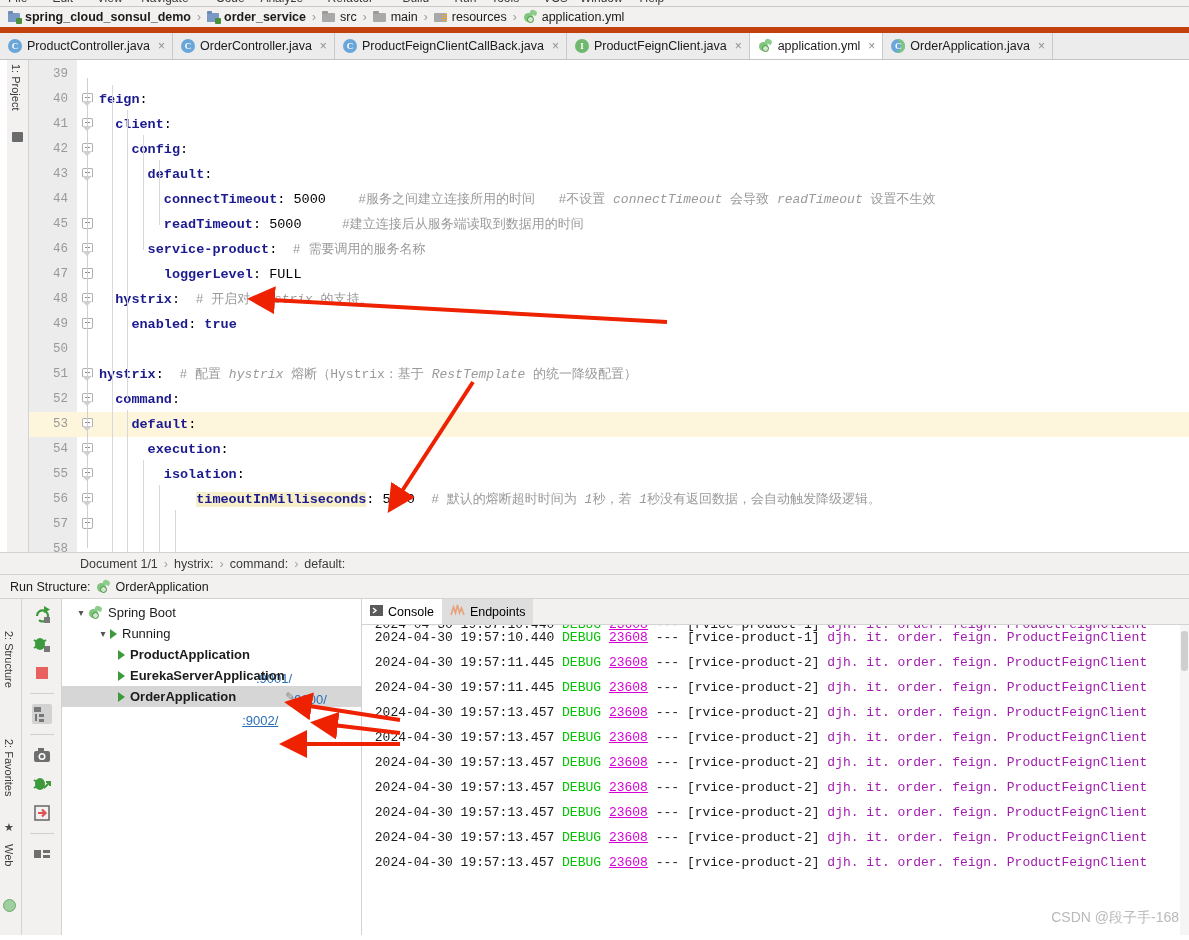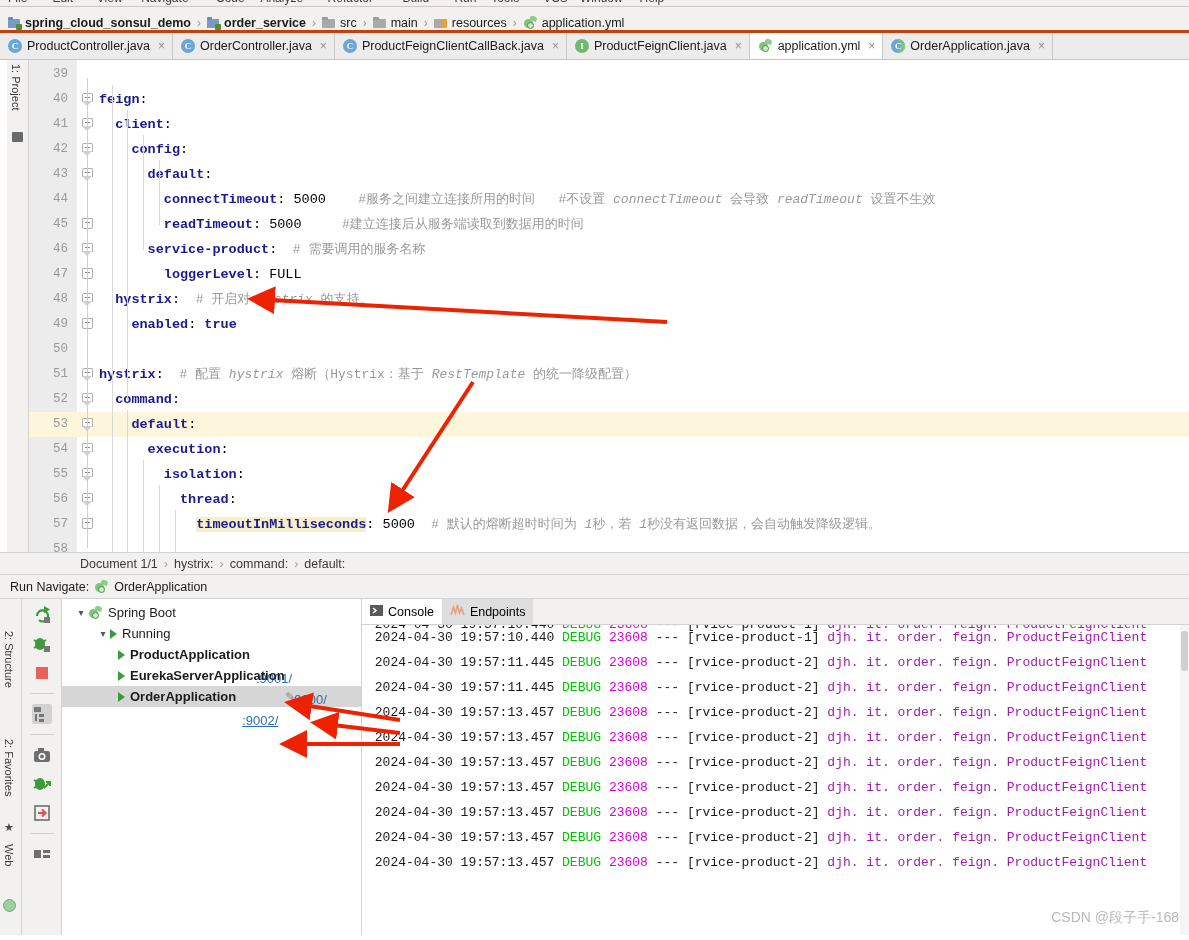--- a/index.html
+++ b/index.html
@@ -21,23 +21,23 @@
     position: relative; overflow: hidden;
   }
   .menu-strip .mi {
     position: absolute; top: -9px; font-size: 12px; color: #3a3a3a;
     white-space: nowrap;
   }
 
   
   .breadcrumb-bar {
     height: 26px; background: #f2f1f0;
-    display: flex; align-items: flex-end;
+    display: flex; align-items: center;
     padding-left: 6px; gap: 0px;
-    border-bottom: 3px solid #c2410c;
+    border-bottom: 6px solid #c2410c;
   }
   .crumb { display: flex; align-items: center; gap: 4px; padding: 0 2px; cursor: default; }
   .crumb .lbl { font-size: 12.5px; color: #1b1b1b; }
   .crumb.bold .lbl { font-weight: bold; }
   .crumb-sep { color: #9a9a9a; font-size: 12px; margin: 0 4px; }
 
   .ic { display:inline-block; position:relative; }
   .ic-module { width:13px; height:12px; }
   .ic-module:before{content:"";position:absolute;left:0;top:2px;width:12px;height:9px;background:#7a99c4;border-radius:1px 1px 0 0;}
   .ic-module:after{content:"";position:absolute;left:0;top:0px;width:5px;height:3px;background:#6a8ab8;border-radius:1px;}
@@ -169,21 +169,21 @@
 
   
   .console-col { flex: 1; display:flex; flex-direction: column; min-width:0; }
   .console-tabs { height: 26px; background:#f2f1f0; display:flex; align-items:stretch; border-bottom:1px solid #d3d3d3;}
   .ctab { display:flex; align-items:center; gap:5px; padding:0 8px; font-size:12.5px; cursor:pointer; background:#f2f1f0;}
   .ctab.active { background:#ffffff; }
   .ctab.endp { background:#dedede; }
   .console-body { flex:1; background:#fff; overflow:hidden; position:relative; padding-left:5px;}
   .logline { height: 25px; line-height:25px; white-space:pre; font-family:"Liberation Mono", monospace; font-size:13px; color:#1b1b1b;}
   .lg-dbg { color:#00c400; }
-  .lg-pid { color:#d400d4; }
+  .lg-pid { color:#d400d4;text-decoration:underline; }
   .lg-cls { color:#a21caf; }
   .logline.clip { position:absolute; top:-13px; left:5px; }
   .watermark {
     position:absolute; right:10px; bottom:8px; color:#b9b9b9; font-size:14px;
     font-family:"Liberation Sans", sans-serif;
   }
   .cscroll { position:absolute; right:0; top:0; width:9px; bottom:0; background:#f5f5f5;}
   .cscroll .thumb { position:absolute; right:1px; top:6px; width:7px; height:40px; background:#cfcfcf; border-radius:3px;}
 </style>
 </head>
@@ -402,21 +402,20 @@
         <div class="cl"><span>      </span><span class="k">service-product</span><span class="p">:</span><span class="cm">  # 需要调用的服务名称</span></div>
         <div class="cl"><span>        </span><span class="k">loggerLevel</span><span class="p">: </span><span class="v">FULL</span></div>
         <div class="cl"><span>  </span><span class="k">hystrix</span><span class="p">:</span><span class="cm">  # 开启对 </span><span class="cmi">hystrix</span><span class="cm"> 的支持。</span></div>
         <div class="cl"><span>    </span><span class="k">enabled</span><span class="p">: </span><span class="k">true</span></div>
         <div class="cl"><span></span></div>
         <div class="cl"><span></span><span class="k">hystrix</span><span class="p">:</span><span class="cm">  # 配置 </span><span class="cmi">hystrix</span><span class="cm"> 熔断（Hystrix：基于 </span><span class="cmi">RestTemplate</span><span class="cm"> 的统一降级配置）</span></div>
         <div class="cl"><span>  </span><span class="k">command</span><span class="p">:</span></div>
         <div class="cl hl"><span>    </span><span class="k">default</span><span class="p">:</span></div>
         <div class="cl"><span>      </span><span class="k">execution</span><span class="p">:</span></div>
         <div class="cl"><span>        </span><span class="k">isolation</span><span class="p">:</span></div>
-        <div class="cl"><span>          </span><span class="k">thread</span><span class="p">:</span></div>
         <div class="cl"><span>            </span><span class="k hlb">timeoutInMilliseconds</span><span class="p">: </span><span class="v">5000</span><span class="p">  </span><span class="cm"># 默认的熔断超时时间为 </span><span class="cmi">1</span><span class="cm">秒，若 </span><span class="cmi">1</span><span class="cm">秒没有返回数据，会自动触发降级逻辑。</span></div>
         <div class="cl"><span></span></div>
         <div class="indent-guide" style="left: 13px; top: 25px; height: 475px; bottom: auto;"></div>
         <div class="indent-guide" style="left: 28px; top: 50px; height: 290px; bottom: auto;"></div>
         <div class="indent-guide" style="left: 44px; top: 75px; height: 115px; bottom: auto;"></div>
         <div class="indent-guide" style="left: 60px; top: 100px; height: 65px; bottom: auto;"></div>
         <div class="indent-guide" style="left: 28px; top: 350px; height: 150px; bottom: auto;"></div>
         <div class="indent-guide" style="left: 44px; top: 400px; height: 100px; bottom: auto;"></div>
         <div class="indent-guide" style="left: 60px; top: 425px; height: 75px; bottom: auto;"></div>
         <div class="indent-guide" style="left: 76px; top: 450px; height: 50px; bottom: auto;"></div>
@@ -439,21 +438,21 @@
       <span>Document 1/1</span>
       <span class="sep">›</span>
       <span>hystrix:</span>
       <span class="sep">›</span>
       <span>command:</span>
       <span class="sep">›</span>
       <span>default:</span>
     </div>
 
   <div class="rd-header">
-    <span>Run Navigate:</span>
+    <span>Run Structure:</span>
     <span class="ic ic-yml">
         <i></i>
       </span>
     <span>OrderApplication</span>
   </div>
 
   <div class="bottom">
     <div class="tool-rail">
       <div class="vt" style="top:32px;">2: Structure</div>
       <div class="vt" style="top:140px;">2: Favorites</div>

